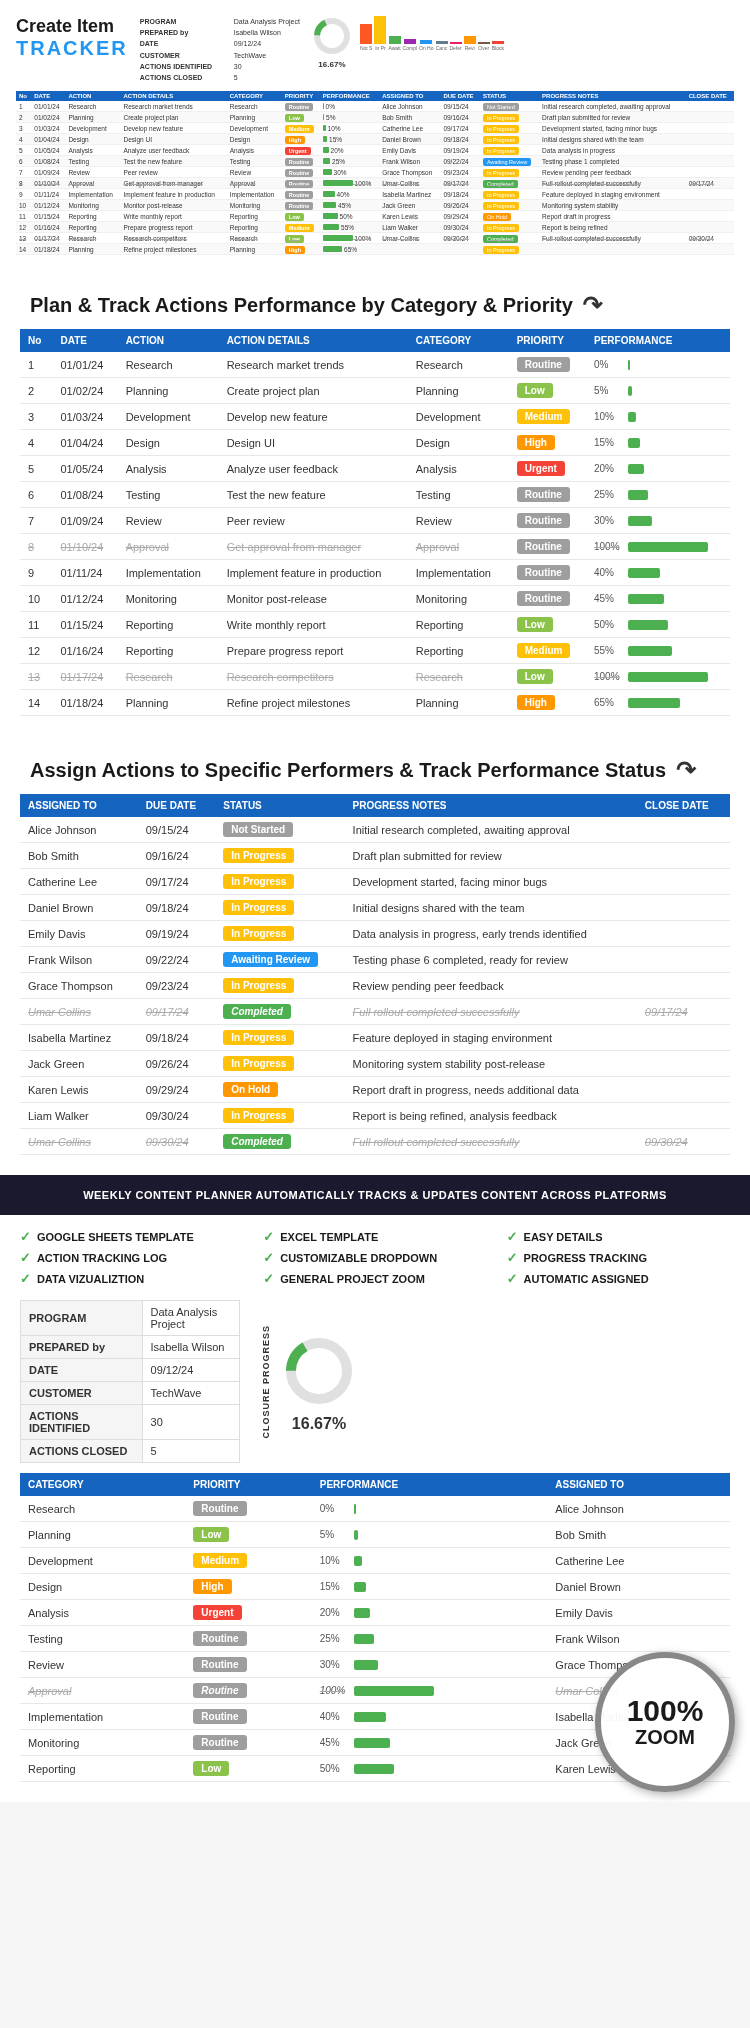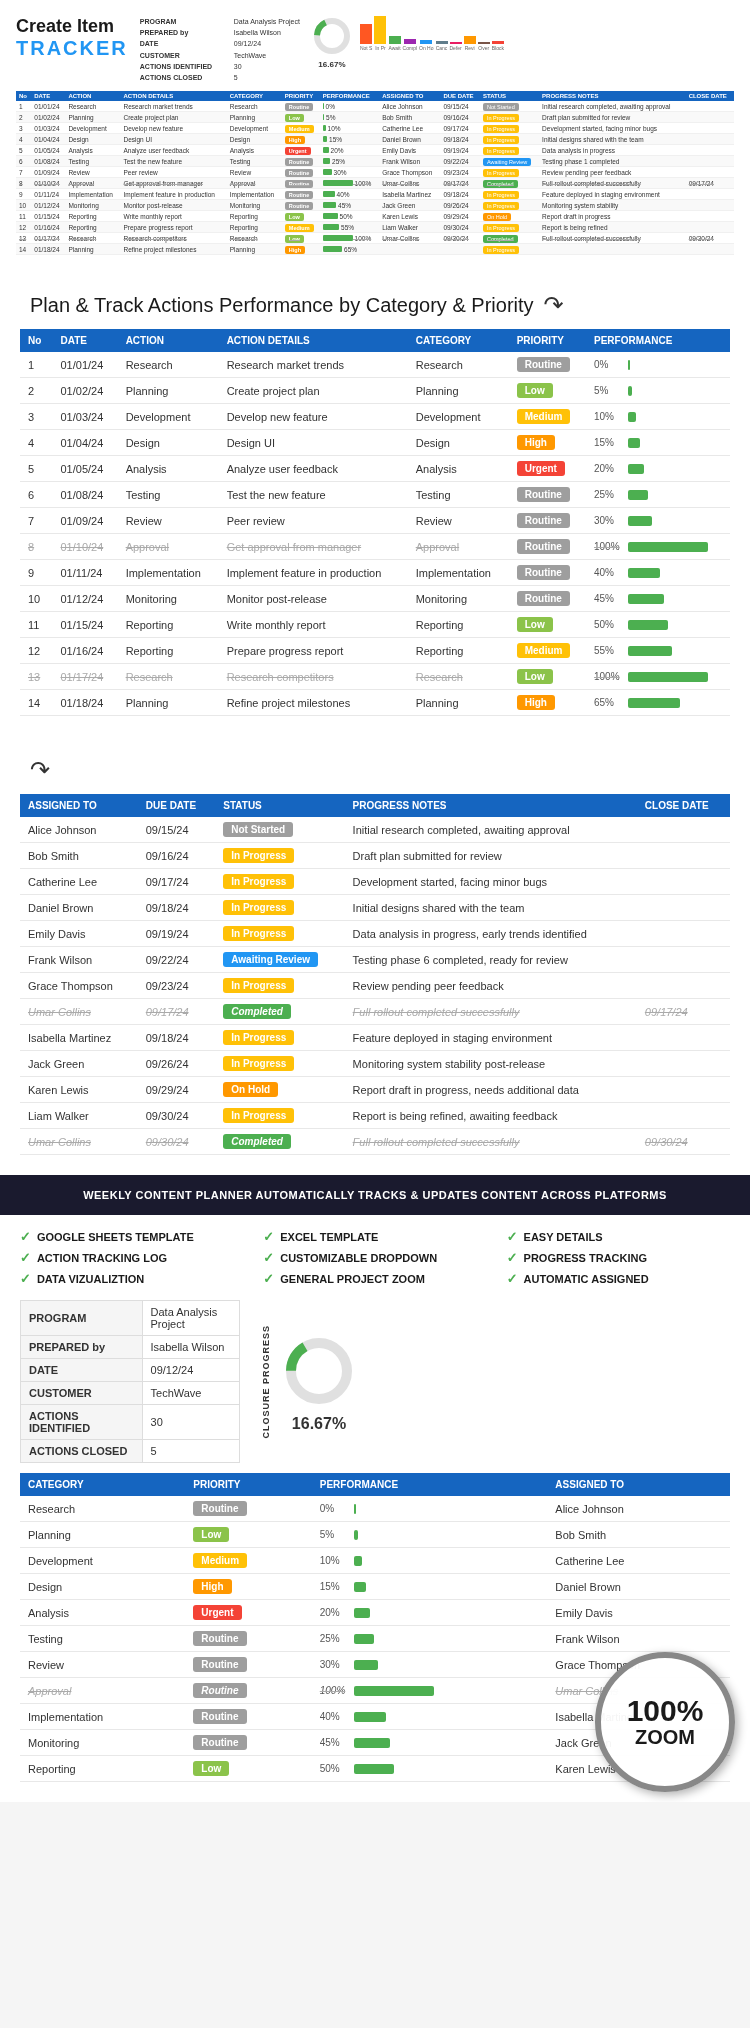--- a/index.html
+++ b/index.html
@@ -108,21 +108,21 @@
       border-bottom: 1px solid #f0f0f0;
       color: #333;
     }
     .mini-table tr:nth-child(even) td { background: #f9f9f9; }
 
     
     .section-heading {
       background: white;
       padding: 20px 30px 10px;
       font-size: 20px;
-      font-weight: 400;
+      font-weight: 700;
       color: #1a1a1a;
       display: flex;
       align-items: center;
       gap: 10px;
     }
     .arrow-curve {
       color: #333;
       font-size: 24px;
     }
 
@@ -878,20 +878,21 @@
         <span class="perf-text">65%</span>
         <div class="perf-bar" style="width:52px;"></div>
       </div>
     </td>
         </tr>
       </tbody>
   </table>
 </div>
 
 <div class="section-heading">
+  <span>Assign Actions to Specific Performers &amp; Track Performance Status</span>
   <span class="arrow-curve">↷</span>
 </div>
 
 <div class="performers-section">
   <table class="performers-table">
     <thead>
       <tr id="performers-header">
           <th>ASSIGNED TO</th>
           <th>DUE DATE</th>
           <th>STATUS</th>
@@ -974,21 +975,21 @@
     <td>Karen Lewis</td>
     <td>09/29/24</td>
     <td><span class="status-badge" style="background:#FF9800;color:white;">On Hold</span></td>
     <td>Report draft in progress, needs additional data</td>
     <td></td>
         </tr>
         <tr>
     <td>Liam Walker</td>
     <td>09/30/24</td>
     <td><span class="status-badge" style="background:#FFC107;color:white;">In Progress</span></td>
-    <td>Report is being refined, awaiting feedback</td>
+    <td>Report is being refined, analysis feedback</td>
     <td></td>
         </tr>
         <tr class="row-strikethrough">
     <td>Umar Collins</td>
     <td>09/30/24</td>
     <td><span class="status-badge" style="background:#4CAF50;color:white;">Completed</span></td>
     <td>Full rollout completed successfully</td>
     <td>09/30/24</td>
         </tr>
       </tbody>

